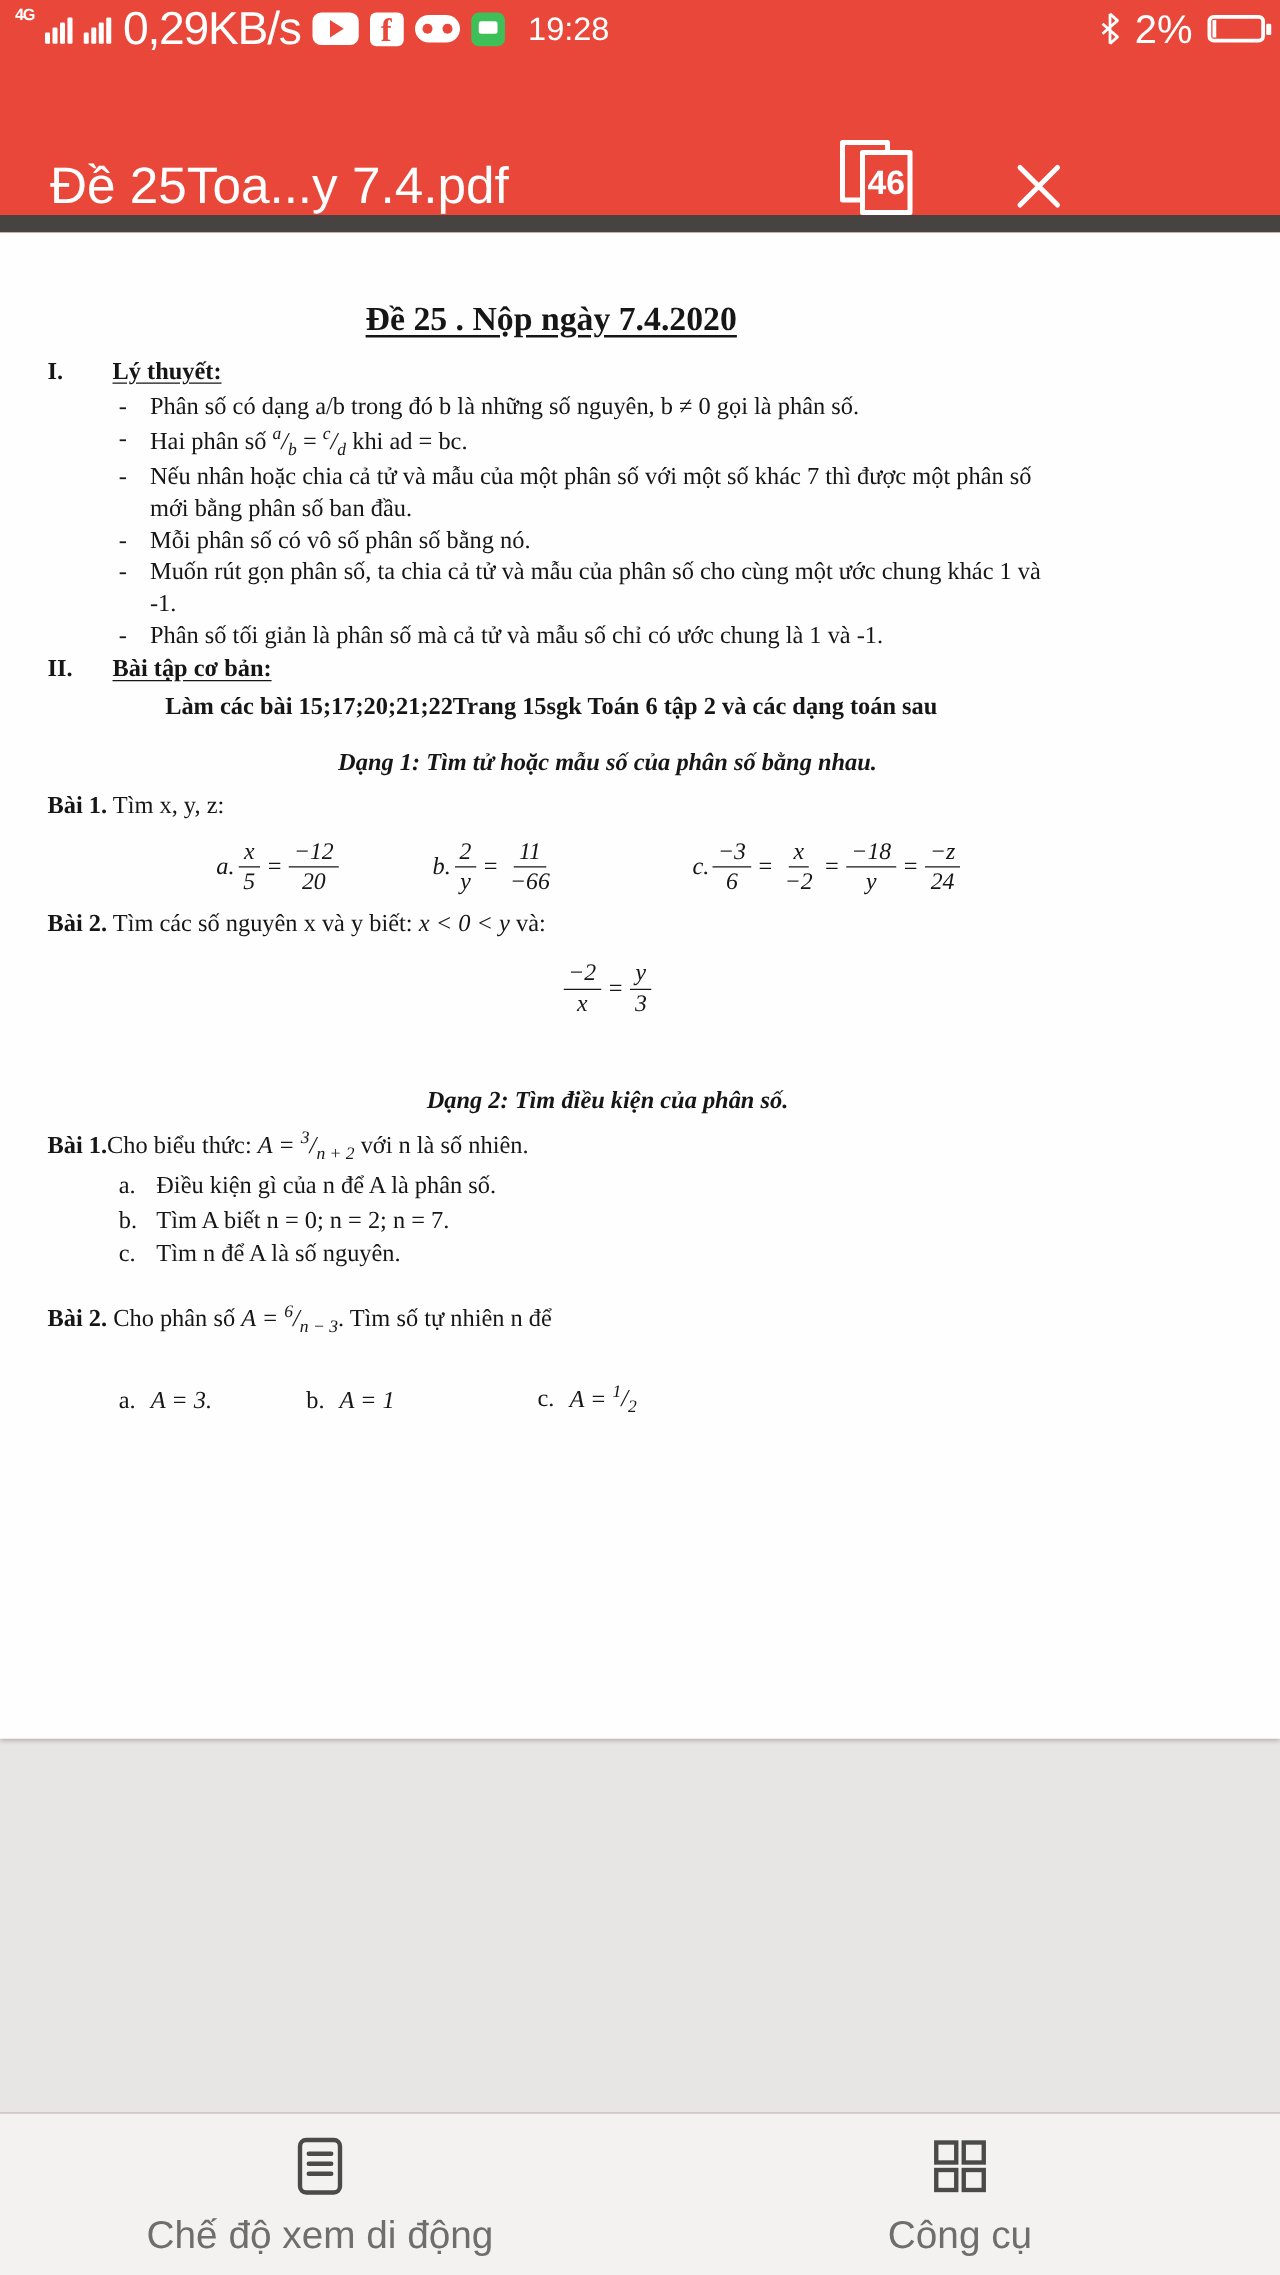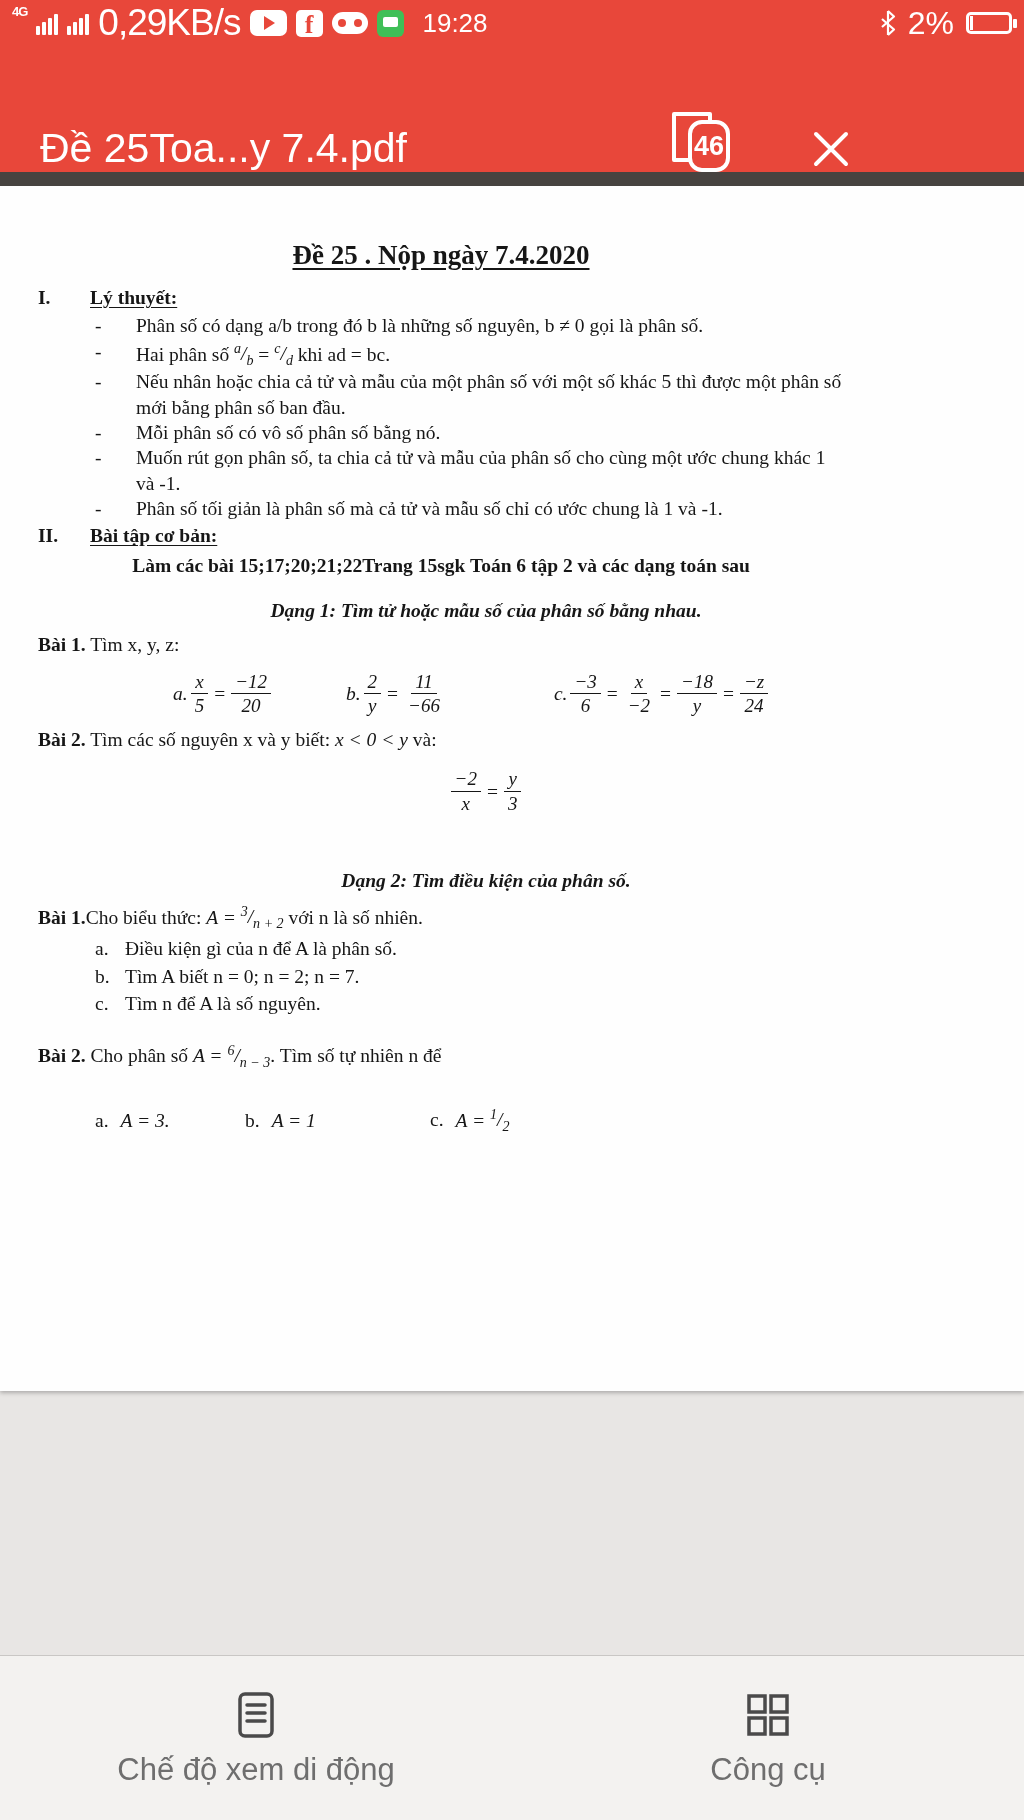--- a/index.html
+++ b/index.html
@@ -29,37 +29,37 @@
   .pct { font-size:32px; }
   .batt { width:46px; height:22px; border:3px solid #fff; border-radius:5px; position:relative; }
   .batt::after { content:""; position:absolute; right:-8px; top:4px; width:4px; height:9px; background:#fff; border-radius:1px; }
   .batt::before { content:""; position:absolute; left:1px; top:1px; width:3px; height:14px; background:#fff; }
 
   
   .app-header { height:126px; background:#e8473a; color:#fff; display:flex; align-items:flex-end; padding:0 40px; }
   .hdr-title { font-size:41px; font-weight:400; flex:1; white-space:nowrap; overflow:hidden; }
   .pages-badge { width:58px; height:62px; position:relative; margin-right:78px; cursor:pointer; }
   .pages-badge .pg-back { position:absolute; left:0; top:2px; width:40px; height:50px; border:4px solid #fff; border-radius:2px; }
-  .pages-badge .pg-front { position:absolute; right:0; bottom:0; width:42px; height:52px; border:4px solid #fff; border-radius:14px; background:#e8473a; display:flex; align-items:center; justify-content:center; }
+  .pages-badge .pg-front { position:absolute; right:0; bottom:0; width:42px; height:52px; border:4px solid #fff; border-radius:2px; background:#e8473a; display:flex; align-items:center; justify-content:center; }
   .pages-badge .pg-num { font-size:27px; font-weight:bold; }
   .close-btn { width:46px; height:46px; display:flex; align-items:center; justify-content:center; cursor:pointer; margin-right:130px; }
 
   
   .hdr-strip { height:14px; background:#474340; }
   .viewer { flex:1; background:#e8e6e4; display:flex; flex-direction:column; overflow:hidden; }
   .pdf-page { background:#fefefe; height:1205px; padding:52px 180px 0 38px; color:#161616;
               font-family:"Liberation Serif","DejaVu Serif",serif; font-size:19.5px; line-height:1.3; box-shadow:0 2px 4px rgba(0,0,0,.25); }
 
   .doc-title { text-align:center; font-size:27px; font-weight:bold; text-decoration:underline; text-underline-offset:4px; margin-bottom:12px; }
   .sec-row { display:flex; margin:2px 0 3px; }
   .sec-num { width:52px; font-weight:bold; }
   .sec-head { font-weight:bold; text-decoration:underline; text-underline-offset:3px; }
   .bullet-row { display:flex; padding-left:57px; }
   .bullet-marker { width:25px; flex:none; }
-  .bullet-text { flex:1;margin-left:16px; }
+  .bullet-text { flex:1; }
   .sfrac { font-style:italic; white-space:nowrap; }
   .sfrac sup { font-size:0.72em; } .sfrac sub { font-size:0.72em; }
   .hw-line { text-align:center; font-weight:bold; margin:4px 0 10px; }
   .dang-head { text-align:center; font-weight:bold; font-style:italic; position:relative; left:45px; margin:20px 0 8px; }
   .bai-line { margin:4px 0; }
   .bai-label { font-weight:bold; }
   .eq-row { display:flex; align-items:center; padding-left:135px; margin:8px 0 4px; min-height:58px; }
   .eq-group { display:inline-flex; align-items:center; white-space:nowrap; }
   .eq-label { font-style:italic; margin-right:3px; }
   .eq-sign { margin:0 6px; }
@@ -69,21 +69,21 @@
   .gp-b { margin-left:75px; } .gp-c { margin-left:110px; }
   .eq-center { display:flex; justify-content:center; position:relative; left:45px; margin:10px 0 6px; min-height:58px; align-items:center; }
   .mathtext { font-style:italic; }
   .d2-item { display:flex; padding-left:57px; margin:2px 0; }
   .d2-item .lbl { width:30px; flex:none; }
   .ans-row { display:flex; align-items:center; padding-left:57px; margin-top:34px; }
   .ans-a { width:150px; } .ans-b { width:185px; }
   .ans-lbl { margin-right:12px; }
 
   
-  .toolbar { height:165px; background:#f3f2f0; border-top:1px solid #c9c7c5; display:flex; }
+  .toolbar { height:130px; background:#f3f2f0; border-top:1px solid #c9c7c5; display:flex; }
   .tool-btn { flex:1; display:flex; flex-direction:column; align-items:center; justify-content:center; gap:10px; cursor:pointer; }
   .tool-label { font-size:31px; color:#6e6e6e; }
 </style>
 </head>
 <body>
 
 <div class="screen">
 
   <div class="status-bar">
     <div class="sb-left">
@@ -149,21 +149,21 @@
         <span class="bullet-text">Phân số có dạng a/b trong đó b là những số nguyên, b ≠ 0 gọi là phân số.</span>
       </div>
 
       <div class="bullet-row">
         <span class="bullet-marker">-</span>
         <span class="bullet-text"><span>Hai phân số </span><span class="sfrac"><sup>a</sup><span>/</span><sub>b</sub></span> <span>=</span> <span class="sfrac"><sup>c</sup><span>/</span><sub>d</sub></span><span> khi ad = bc.</span></span>
       </div>
 
       <div class="bullet-row">
         <span class="bullet-marker">-</span>
-        <span class="bullet-text">Nếu nhân hoặc chia cả tử và mẫu của một phân số với một số khác 5 thì được một phân số mới bằng phân số ban đầu.</span>
+        <span class="bullet-text">Nếu nhân hoặc chia cả tử và mẫu của một phân số với một số khác 7 thì được một phân số mới bằng phân số ban đầu.</span>
       </div>
 
       <div class="bullet-row">
         <span class="bullet-marker">-</span>
         <span class="bullet-text">Mỗi phân số có vô số phân số bằng nó.</span>
       </div>
 
       <div class="bullet-row">
         <span class="bullet-marker">-</span>
         <span class="bullet-text">Muốn rút gọn phân số, ta chia cả tử và mẫu của phân số cho cùng một ước chung khác 1 và -1.</span>

